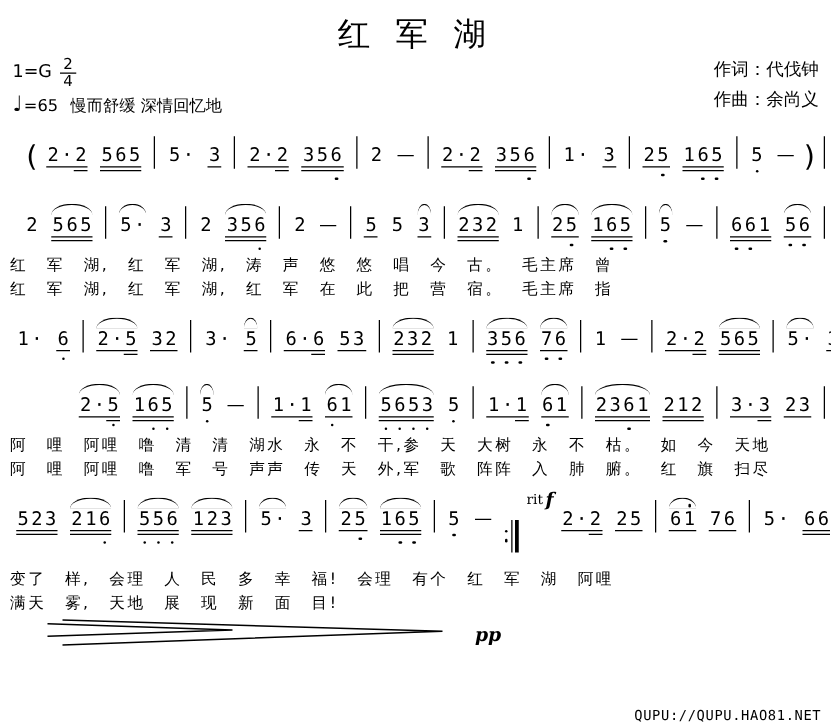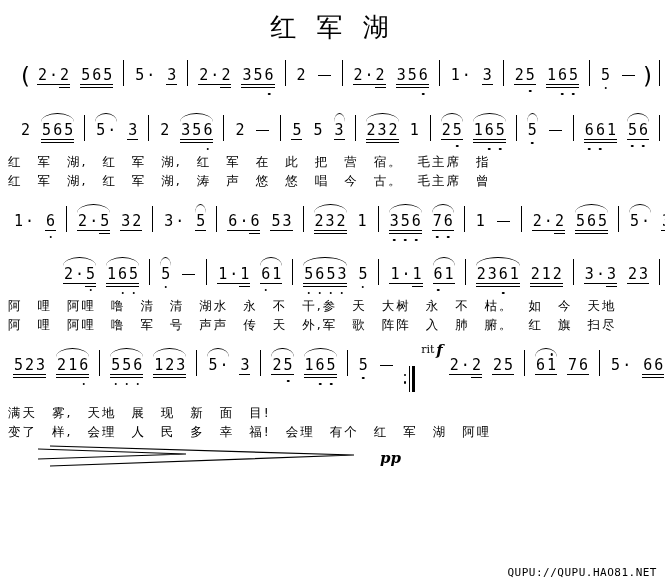--- a/index.html
+++ b/index.html
@@ -53,50 +53,64 @@
   .footer{position:absolute;right:8px;bottom:3px;text-align:right;}
   .site-name{font-size:14px;font-weight:bold;}
   .site-url{font-family:"DejaVu Sans Mono","Liberation Mono",monospace;font-size:11px;letter-spacing:0.5px;margin-top:1px;}
 </style>
 </head>
 <body>
 
 <div class="page">
   <div>
     <div class="title">红 军 湖</div>
+    <div class="meta-row">
+      <div class="meta-left">
+        <div class="keysig">
+          <span>1=G</span><span class="frac"><span class="ft">2</span><span class="fb">4</span></span>
+        </div>
+        <div class="tempo">
+          <span class="notesym">♩</span><span>=65</span><span class="expr">慢而舒缓 深情回忆地</span>
+        </div>
+      </div>
+      <div class="meta-right">
+        <div>作词：代伐钟</div>
+        <div>作曲：余尚义</div>
+      </div>
+    </div>
   </div>
 
   <div class="score">
       <div class="system">
         <div class="notes-row"><span class="paren">(</span><span class="grp"><span class="ch">2</span><span class="ch">·</span><span class="ch">2<i class="xbeam"></i></span><i class="beam" style="bottom: -2px;"></i></span><span class="grp"><span class="ch">5</span><span class="ch">6</span><span class="ch">5</span><i class="beam" style="bottom: -2px;"></i><i class="beam" style="bottom: -5px;"></i></span><span class="bar"></span><span class="grp"><span class="ch">5</span><span class="ch">·</span></span><span class="grp"><span class="ch">3</span><i class="beam" style="bottom: -2px;"></i></span><span class="bar"></span><span class="grp"><span class="ch">2</span><span class="ch">·</span><span class="ch">2<i class="xbeam"></i></span><i class="beam" style="bottom: -2px;"></i></span><span class="grp"><span class="ch">3</span><span class="ch">5</span><span class="ch">6<i class="dot-lo" style="bottom: -12px;"></i></span><i class="beam" style="bottom: -2px;"></i><i class="beam" style="bottom: -5px;"></i></span><span class="bar"></span><span class="grp"><span class="ch">2</span></span><span class="dash"></span><span class="bar"></span><span class="grp"><span class="ch">2</span><span class="ch">·</span><span class="ch">2<i class="xbeam"></i></span><i class="beam" style="bottom: -2px;"></i></span><span class="grp"><span class="ch">3</span><span class="ch">5</span><span class="ch">6<i class="dot-lo" style="bottom: -12px;"></i></span><i class="beam" style="bottom: -2px;"></i><i class="beam" style="bottom: -5px;"></i></span><span class="bar"></span><span class="grp"><span class="ch">1</span><span class="ch">·</span></span><span class="grp"><span class="ch">3</span><i class="beam" style="bottom: -2px;"></i></span><span class="bar"></span><span class="grp"><span class="ch">2</span><span class="ch">5<i class="dot-lo" style="bottom: -9px;"></i></span><i class="beam" style="bottom: -2px;"></i></span><span class="grp"><span class="ch">1</span><span class="ch">6<i class="dot-lo" style="bottom: -12px;"></i></span><span class="ch">5<i class="dot-lo" style="bottom: -12px;"></i></span><i class="beam" style="bottom: -2px;"></i><i class="beam" style="bottom: -5px;"></i></span><span class="bar"></span><span class="grp"><span class="ch">5<i class="dot-lo" style="bottom: -6px;"></i></span></span><span class="dash"></span><span class="paren">)</span><span class="bar"></span></div>
       </div>
       <div class="system">
         <div class="notes-row"><span class="grp"><span class="ch">2</span></span><span class="grp"><span class="ch">5</span><span class="ch">6</span><span class="ch">5</span><i class="beam" style="bottom: -2px;"></i><i class="beam" style="bottom: -5px;"></i><i class="slur"></i></span><span class="bar"></span><span class="grp"><span class="ch">5</span><span class="ch">·</span><i class="slur"></i></span><span class="grp"><span class="ch">3</span><i class="beam" style="bottom: -2px;"></i></span><span class="bar"></span><span class="grp"><span class="ch">2</span></span><span class="grp"><span class="ch">3</span><span class="ch">5</span><span class="ch">6<i class="dot-lo" style="bottom: -12px;"></i></span><i class="beam" style="bottom: -2px;"></i><i class="beam" style="bottom: -5px;"></i><i class="slur"></i></span><span class="bar"></span><span class="grp"><span class="ch">2</span></span><span class="dash"></span><span class="bar"></span><span class="grp"><span class="ch">5</span><i class="beam" style="bottom: -2px;"></i></span><span class="grp"><span class="ch">5</span></span><span class="grp"><span class="ch">3</span><i class="beam" style="bottom: -2px;"></i><i class="slur"></i></span><span class="bar"></span><span class="grp"><span class="ch">2</span><span class="ch">3</span><span class="ch">2</span><i class="beam" style="bottom: -2px;"></i><i class="beam" style="bottom: -5px;"></i><i class="slur"></i></span><span class="grp"><span class="ch">1</span></span><span class="bar"></span><span class="grp"><span class="ch">2</span><span class="ch">5<i class="dot-lo" style="bottom: -9px;"></i></span><i class="beam" style="bottom: -2px;"></i><i class="slur"></i></span><span class="grp"><span class="ch">1</span><span class="ch">6<i class="dot-lo" style="bottom: -12px;"></i></span><span class="ch">5<i class="dot-lo" style="bottom: -12px;"></i></span><i class="beam" style="bottom: -2px;"></i><i class="beam" style="bottom: -5px;"></i><i class="slur"></i></span><span class="bar"></span><span class="grp"><span class="ch">5<i class="dot-lo" style="bottom: -6px;"></i></span><i class="slur"></i></span><span class="dash"></span><span class="bar"></span><span class="grp"><span class="ch">6<i class="dot-lo" style="bottom: -12px;"></i></span><span class="ch">6<i class="dot-lo" style="bottom: -12px;"></i></span><span class="ch">1</span><i class="beam" style="bottom: -2px;"></i><i class="beam" style="bottom: -5px;"></i></span><span class="grp"><span class="ch">5<i class="dot-lo" style="bottom: -9px;"></i></span><span class="ch">6<i class="dot-lo" style="bottom: -9px;"></i></span><i class="beam" style="bottom: -2px;"></i><i class="slur"></i></span><span class="bar"></span></div>
+        <div class="lyric-row">红 军 湖, 红 军 湖, 涛 声 悠 悠 唱 今 古。 毛主席 曾</div>
         <div class="lyric-row">红 军 湖, 红 军 湖, 红 军 在 此 把 营 宿。 毛主席 指</div>
-        <div class="lyric-row">红 军 湖, 红 军 湖, 涛 声 悠 悠 唱 今 古。 毛主席 曾</div>
       </div>
       <div class="system">
         <div class="notes-row"><span class="grp"><span class="ch">1</span><span class="ch">·</span></span><span class="grp"><span class="ch">6<i class="dot-lo" style="bottom: -9px;"></i></span><i class="beam" style="bottom: -2px;"></i></span><span class="bar"></span><span class="grp"><span class="ch">2</span><span class="ch">·</span><span class="ch">5<i class="xbeam"></i></span><i class="beam" style="bottom: -2px;"></i><i class="slur"></i></span><span class="grp"><span class="ch">3</span><span class="ch">2</span><i class="beam" style="bottom: -2px;"></i></span><span class="bar"></span><span class="grp"><span class="ch">3</span><span class="ch">·</span></span><span class="grp"><span class="ch">5</span><i class="beam" style="bottom: -2px;"></i><i class="slur"></i></span><span class="bar"></span><span class="grp"><span class="ch">6</span><span class="ch">·</span><span class="ch">6<i class="xbeam"></i></span><i class="beam" style="bottom: -2px;"></i></span><span class="grp"><span class="ch">5</span><span class="ch">3</span><i class="beam" style="bottom: -2px;"></i></span><span class="bar"></span><span class="grp"><span class="ch">2</span><span class="ch">3</span><span class="ch">2</span><i class="beam" style="bottom: -2px;"></i><i class="beam" style="bottom: -5px;"></i><i class="slur"></i></span><span class="grp"><span class="ch">1</span></span><span class="bar"></span><span class="grp"><span class="ch">3<i class="dot-lo" style="bottom: -12px;"></i></span><span class="ch">5<i class="dot-lo" style="bottom: -12px;"></i></span><span class="ch">6<i class="dot-lo" style="bottom: -12px;"></i></span><i class="beam" style="bottom: -2px;"></i><i class="beam" style="bottom: -5px;"></i><i class="slur"></i></span><span class="grp"><span class="ch">7<i class="dot-lo" style="bottom: -9px;"></i></span><span class="ch">6<i class="dot-lo" style="bottom: -9px;"></i></span><i class="beam" style="bottom: -2px;"></i><i class="slur"></i></span><span class="bar"></span><span class="grp"><span class="ch">1</span></span><span class="dash"></span><span class="bar"></span><span class="grp"><span class="ch">2</span><span class="ch">·</span><span class="ch">2<i class="xbeam"></i></span><i class="beam" style="bottom: -2px;"></i></span><span class="grp"><span class="ch">5</span><span class="ch">6</span><span class="ch">5</span><i class="beam" style="bottom: -2px;"></i><i class="beam" style="bottom: -5px;"></i><i class="slur"></i></span><span class="bar"></span><span class="grp"><span class="ch">5</span><span class="ch">·</span><i class="slur"></i></span><span class="grp"><span class="ch">3</span><i class="beam" style="bottom: -2px;"></i></span></div>
       </div>
       <div class="system">
         <div class="notes-row"><span class="grp"><span class="ch">2</span><span class="ch">·</span><span class="ch">5<i class="dot-lo" style="bottom: -9px;"></i><i class="xbeam"></i></span><i class="beam" style="bottom: -2px;"></i><i class="slur"></i></span><span class="grp"><span class="ch">1</span><span class="ch">6<i class="dot-lo" style="bottom: -12px;"></i></span><span class="ch">5<i class="dot-lo" style="bottom: -12px;"></i></span><i class="beam" style="bottom: -2px;"></i><i class="beam" style="bottom: -5px;"></i><i class="slur"></i></span><span class="bar"></span><span class="grp"><span class="ch">5<i class="dot-lo" style="bottom: -6px;"></i></span><i class="slur"></i></span><span class="dash"></span><span class="bar"></span><span class="grp"><span class="ch">1</span><span class="ch">·</span><span class="ch">1<i class="xbeam"></i></span><i class="beam" style="bottom: -2px;"></i></span><span class="grp"><span class="ch">6<i class="dot-lo" style="bottom: -9px;"></i></span><span class="ch">1</span><i class="beam" style="bottom: -2px;"></i><i class="slur"></i></span><span class="bar"></span><span class="grp"><span class="ch">5<i class="dot-lo" style="bottom: -12px;"></i></span><span class="ch">6<i class="dot-lo" style="bottom: -12px;"></i></span><span class="ch">5<i class="dot-lo" style="bottom: -12px;"></i></span><span class="ch">3<i class="dot-lo" style="bottom: -12px;"></i></span><i class="beam" style="bottom: -2px;"></i><i class="beam" style="bottom: -5px;"></i><i class="slur"></i></span><span class="grp"><span class="ch">5<i class="dot-lo" style="bottom: -6px;"></i></span></span><span class="bar"></span><span class="grp"><span class="ch">1</span><span class="ch">·</span><span class="ch">1<i class="xbeam"></i></span><i class="beam" style="bottom: -2px;"></i></span><span class="grp"><span class="ch">6<i class="dot-lo" style="bottom: -9px;"></i></span><span class="ch">1</span><i class="beam" style="bottom: -2px;"></i><i class="slur"></i></span><span class="bar"></span><span class="grp"><span class="ch">2</span><span class="ch">3</span><span class="ch">6<i class="dot-lo" style="bottom: -12px;"></i></span><span class="ch">1</span><i class="beam" style="bottom: -2px;"></i><i class="beam" style="bottom: -5px;"></i><i class="slur"></i></span><span class="grp"><span class="ch">2</span><span class="ch">1</span><span class="ch">2</span><i class="beam" style="bottom: -2px;"></i><i class="beam" style="bottom: -5px;"></i></span><span class="bar"></span><span class="grp"><span class="ch">3</span><span class="ch">·</span><span class="ch">3<i class="xbeam"></i></span><i class="beam" style="bottom: -2px;"></i></span><span class="grp"><span class="ch">2</span><span class="ch">3</span><i class="beam" style="bottom: -2px;"></i></span><span class="bar"></span></div>
         <div class="lyric-row">阿 哩 阿哩 噜 清 清 湖水 永 不 干,参 天 大树 永 不 枯。 如 今 天地</div>
         <div class="lyric-row">阿 哩 阿哩 噜 军 号 声声 传 天 外,军 歌 阵阵 入 肺 腑。 红 旗 扫尽</div>
       </div>
       <div class="system">
         <div class="notes-row"><span class="grp"><span class="ch">5</span><span class="ch">2</span><span class="ch">3</span><i class="beam" style="bottom: -2px;"></i><i class="beam" style="bottom: -5px;"></i></span><span class="grp"><span class="ch">2</span><span class="ch">1</span><span class="ch">6<i class="dot-lo" style="bottom: -12px;"></i></span><i class="beam" style="bottom: -2px;"></i><i class="beam" style="bottom: -5px;"></i><i class="slur"></i></span><span class="bar"></span><span class="grp"><span class="ch">5<i class="dot-lo" style="bottom: -12px;"></i></span><span class="ch">5<i class="dot-lo" style="bottom: -12px;"></i></span><span class="ch">6<i class="dot-lo" style="bottom: -12px;"></i></span><i class="beam" style="bottom: -2px;"></i><i class="beam" style="bottom: -5px;"></i><i class="slur"></i></span><span class="grp"><span class="ch">1</span><span class="ch">2</span><span class="ch">3</span><i class="beam" style="bottom: -2px;"></i><i class="beam" style="bottom: -5px;"></i><i class="slur"></i></span><span class="bar"></span><span class="grp"><span class="ch">5</span><span class="ch">·</span><i class="slur"></i></span><span class="grp"><span class="ch">3</span><i class="beam" style="bottom: -2px;"></i></span><span class="bar"></span><span class="grp"><span class="ch">2</span><span class="ch">5<i class="dot-lo" style="bottom: -9px;"></i></span><i class="beam" style="bottom: -2px;"></i><i class="slur"></i></span><span class="grp"><span class="ch">1</span><span class="ch">6<i class="dot-lo" style="bottom: -12px;"></i></span><span class="ch">5<i class="dot-lo" style="bottom: -12px;"></i></span><i class="beam" style="bottom: -2px;"></i><i class="beam" style="bottom: -5px;"></i><i class="slur"></i></span><span class="bar"></span><span class="grp"><span class="ch">5<i class="dot-lo" style="bottom: -6px;"></i></span></span><span class="dash"></span><span class="repeat">
             <span class="rdots">
               <i></i>
               <i></i>
             </span>
             <i class="rthin"></i>
             <i class="rthick"></i>
           </span><span class="ann">rit</span><span class="ann ann-f">f</span><span class="grp"><span class="ch">2</span><span class="ch">·</span><span class="ch">2<i class="xbeam"></i></span><i class="beam" style="bottom: -2px;"></i></span><span class="grp"><span class="ch">2</span><span class="ch">5</span><i class="beam" style="bottom: -2px;"></i></span><span class="bar"></span><span class="grp"><span class="ch">6</span><span class="ch">1<i class="dot-hi"></i></span><i class="beam" style="bottom: -2px;"></i><i class="slur"></i></span><span class="grp"><span class="ch">7</span><span class="ch">6</span><i class="beam" style="bottom: -2px;"></i></span><span class="bar"></span><span class="grp"><span class="ch">5</span><span class="ch">·</span></span><span class="grp"><span class="ch">6</span><span class="ch">6</span><i class="beam" style="bottom: -2px;"></i><i class="beam" style="bottom: -5px;"></i></span></div>
+        <div class="lyric-row">变了 样, 会理 人 民 多 幸 福!  会理 有个 红 军 湖 阿哩</div>
         <div class="lyric-row">满天 雾, 天地 展 现 新 面 目!</div>
-        <div class="lyric-row">变了 样, 会理 人 民 多 幸 福!  会理 有个 红 军 湖 阿哩</div>
       </div>
       <div class="system">
         <div class="hairpin-row">
           <span><svg width="330" height="22" viewBox="0 0 330 22" xmlns="http://www.w3.org/2000/svg">
               <path d="M2,4 L150,9 M2,14 L150,9 M14,1 L318,10 M14,21 L318,10" stroke="#000" stroke-width="1.2" fill="none"></path>
             </svg></span>
           <span class="pp">pp</span>
         </div>
         <div class="notes-row"></div>
       </div>

